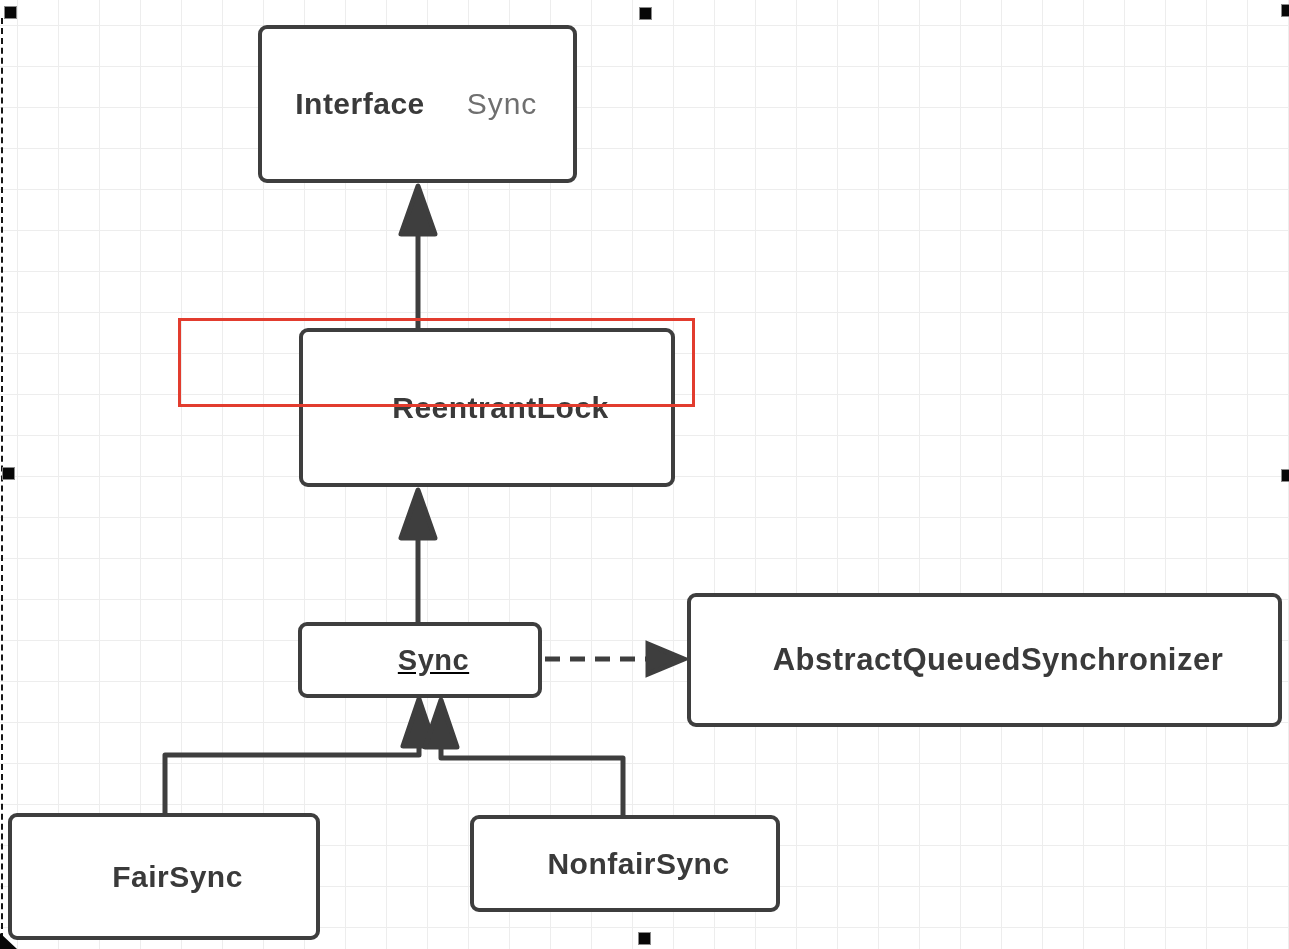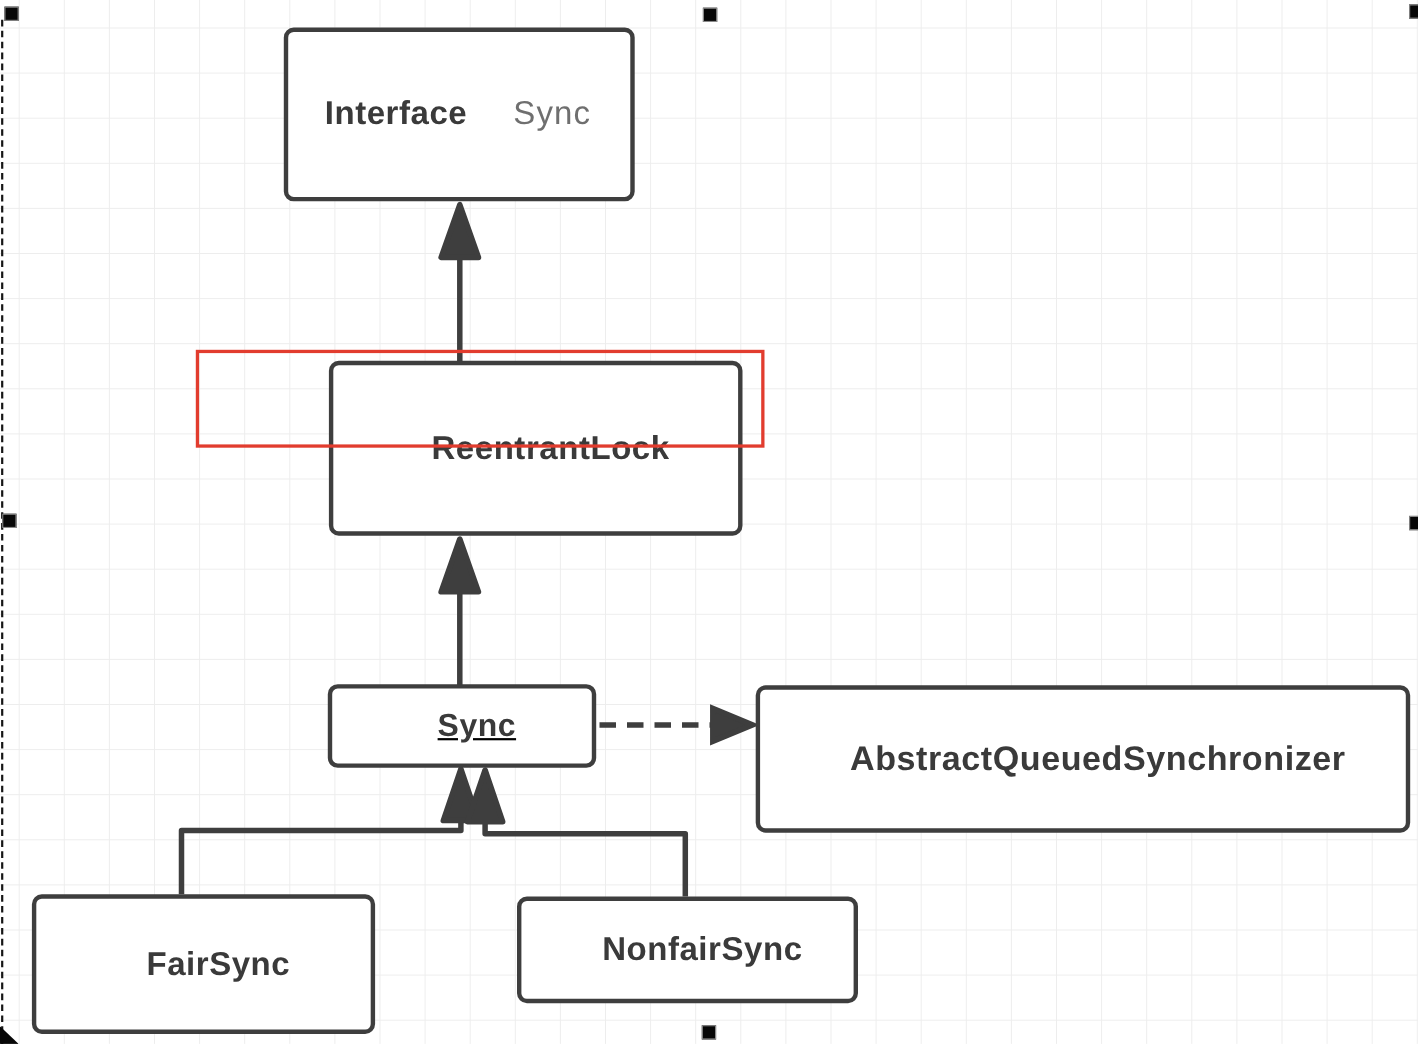--- a/index.html
+++ b/index.html
@@ -127,25 +127,25 @@
 
   <div class="uml-box" style="left:257px;top:328px;width:376px;height:159px;margin-left:42px;">
     <div class="uml-title">ReentrantLock</div>
     <div class="uml-divider"></div>
   </div>
 
   <div class="uml-box single" style="left:298px;top:622px;width:244px;height:76px;text-decoration:underline;">
     <div class="uml-title" style="font-size:29px;">Sync</div>
   </div>
 
-  <div class="uml-box single" style="left:687px;top:593px;width:595px;height:134px;margin-top:30px;">
+  <div class="uml-box single" style="left:687px;top:593px;width:595px;height:134px;">
     <div class="uml-title" style="font-size:31px;">AbstractQueuedSynchronizer</div>
   </div>
 
-  <div class="uml-box single" style="left:8px;top:813px;width:312px;height:127px;margin-left:21px;">
+  <div class="uml-box single" style="left:8px;top:813px;width:312px;height:127px;">
     <div class="uml-title">FairSync</div>
   </div>
 
   <div class="uml-box single" style="left:470px;top:815px;width:310px;height:97px;">
     <div class="uml-title">NonfairSync</div>
   </div>
 
   <div class="red-highlight" style="left:178px;top:318px;width:517px;height:89px;"></div>
 
   <div class="sel-border-left"></div>

